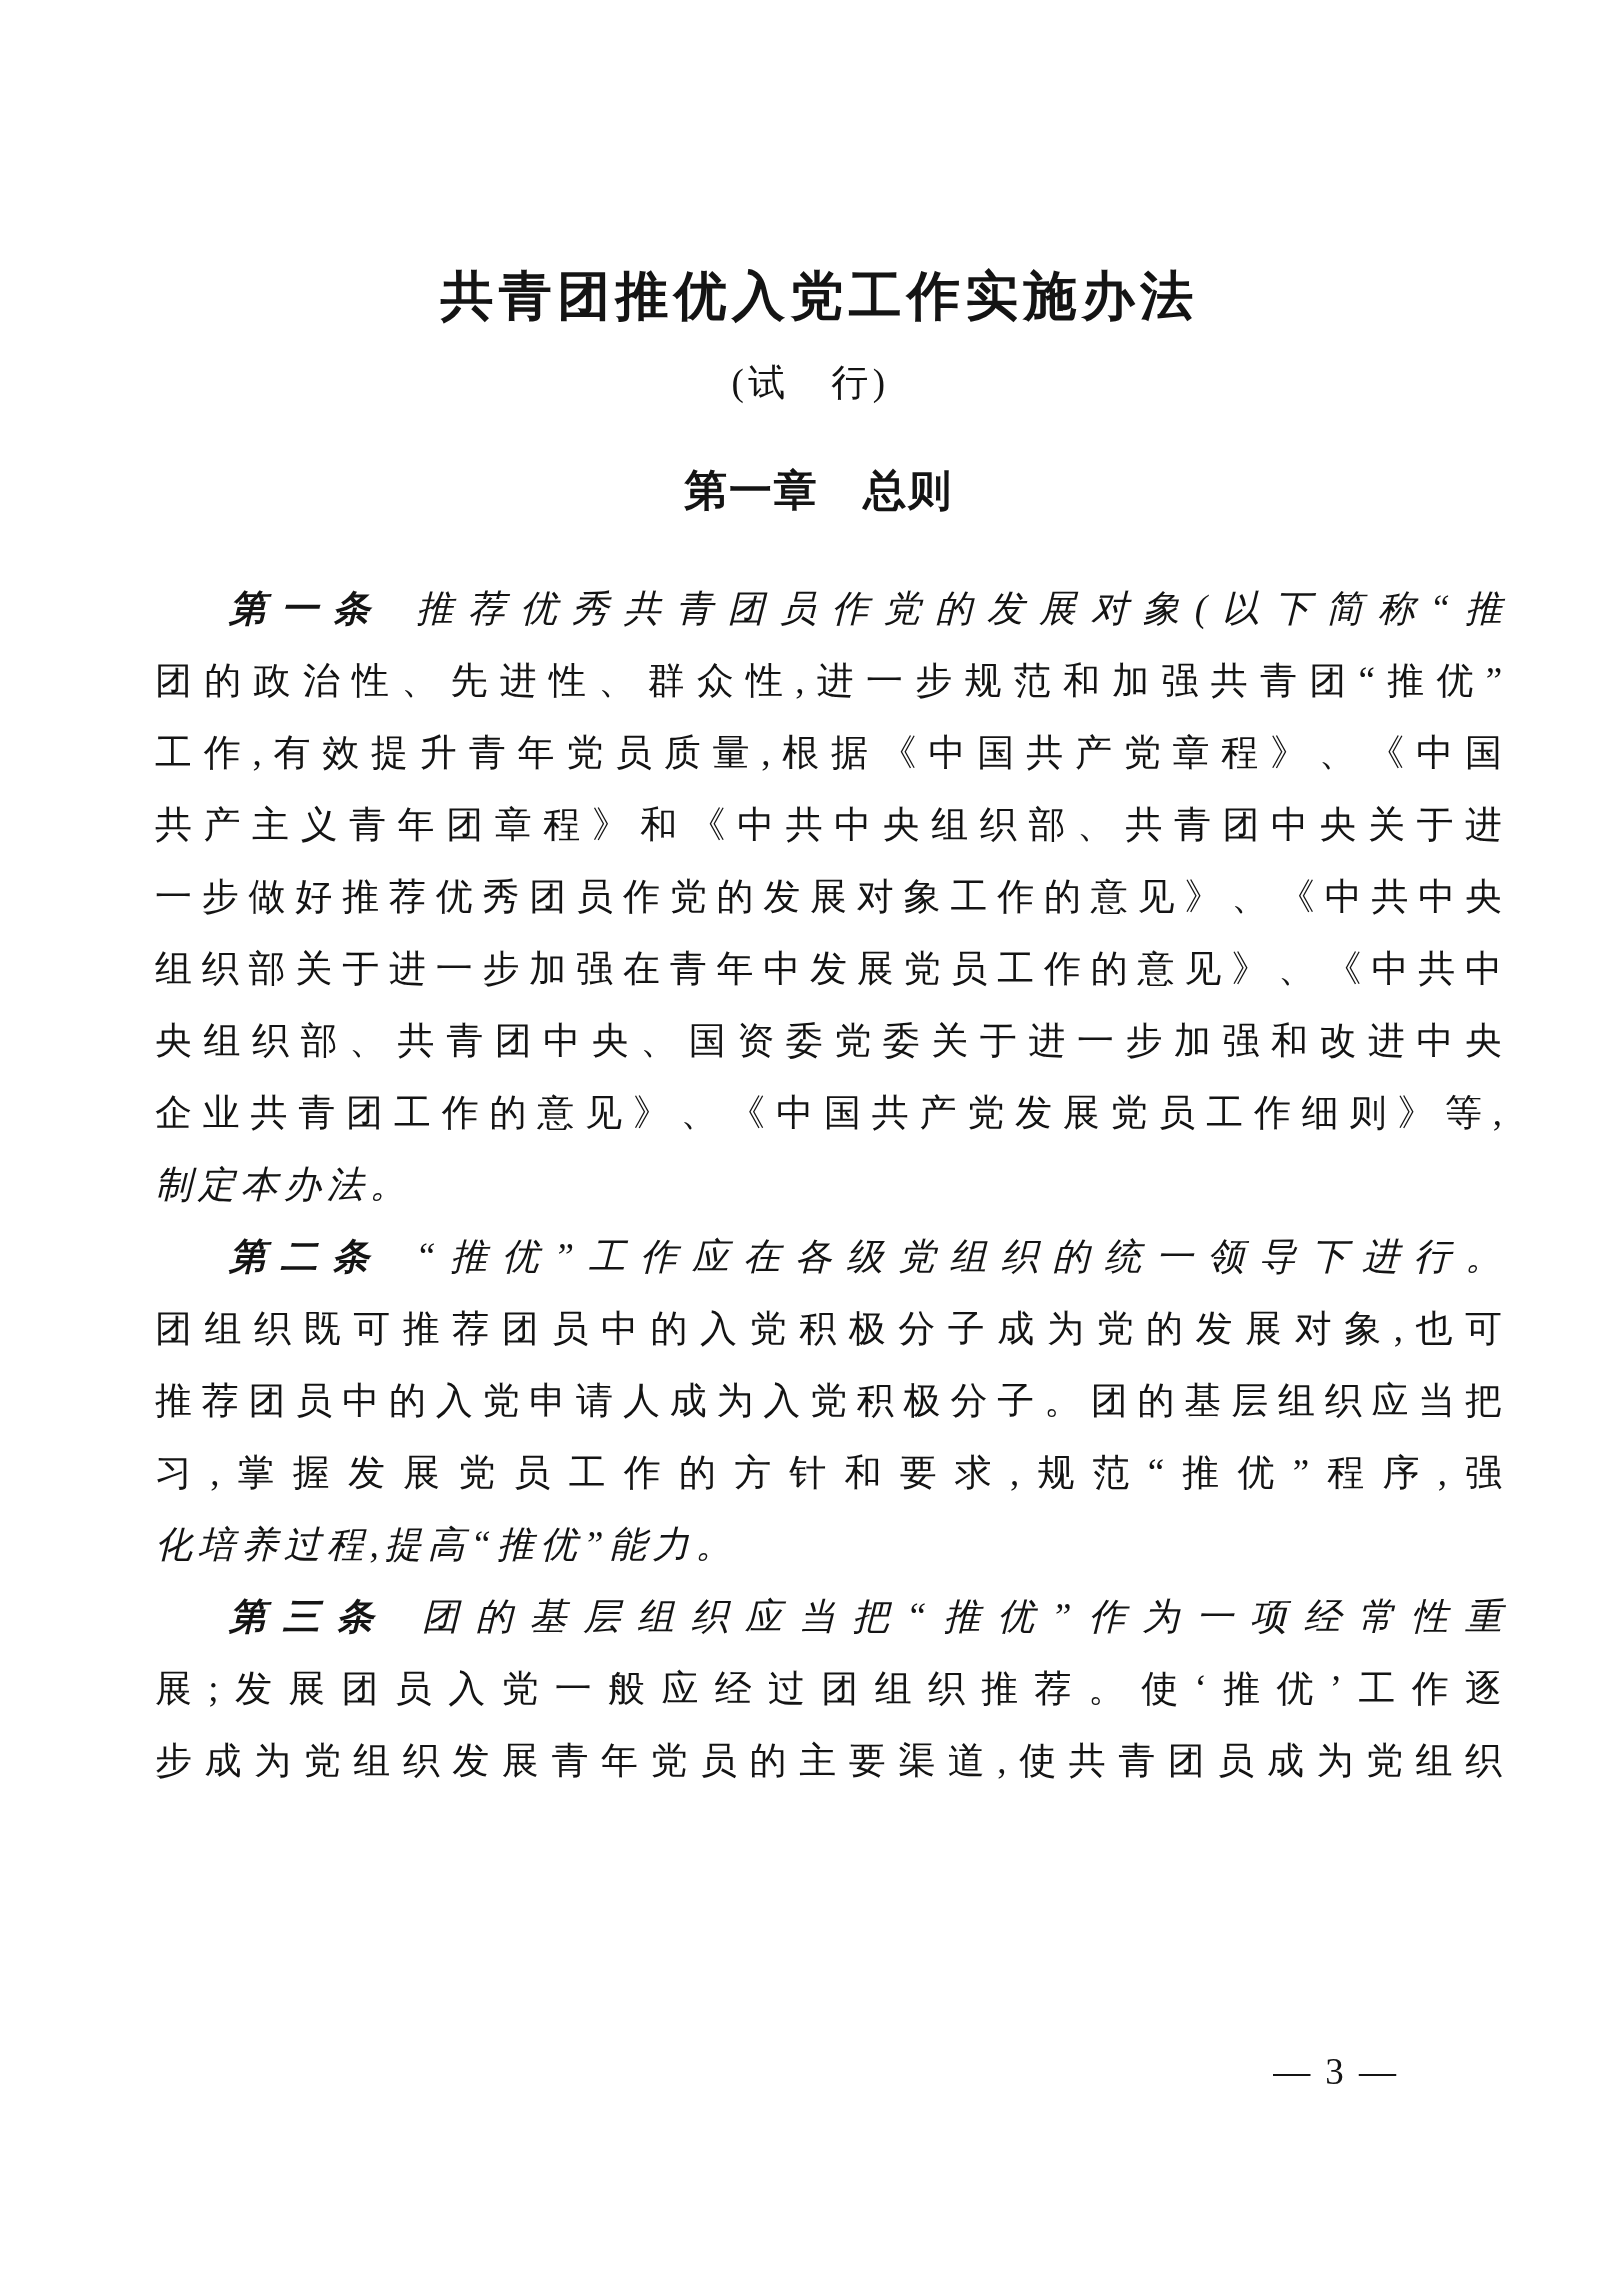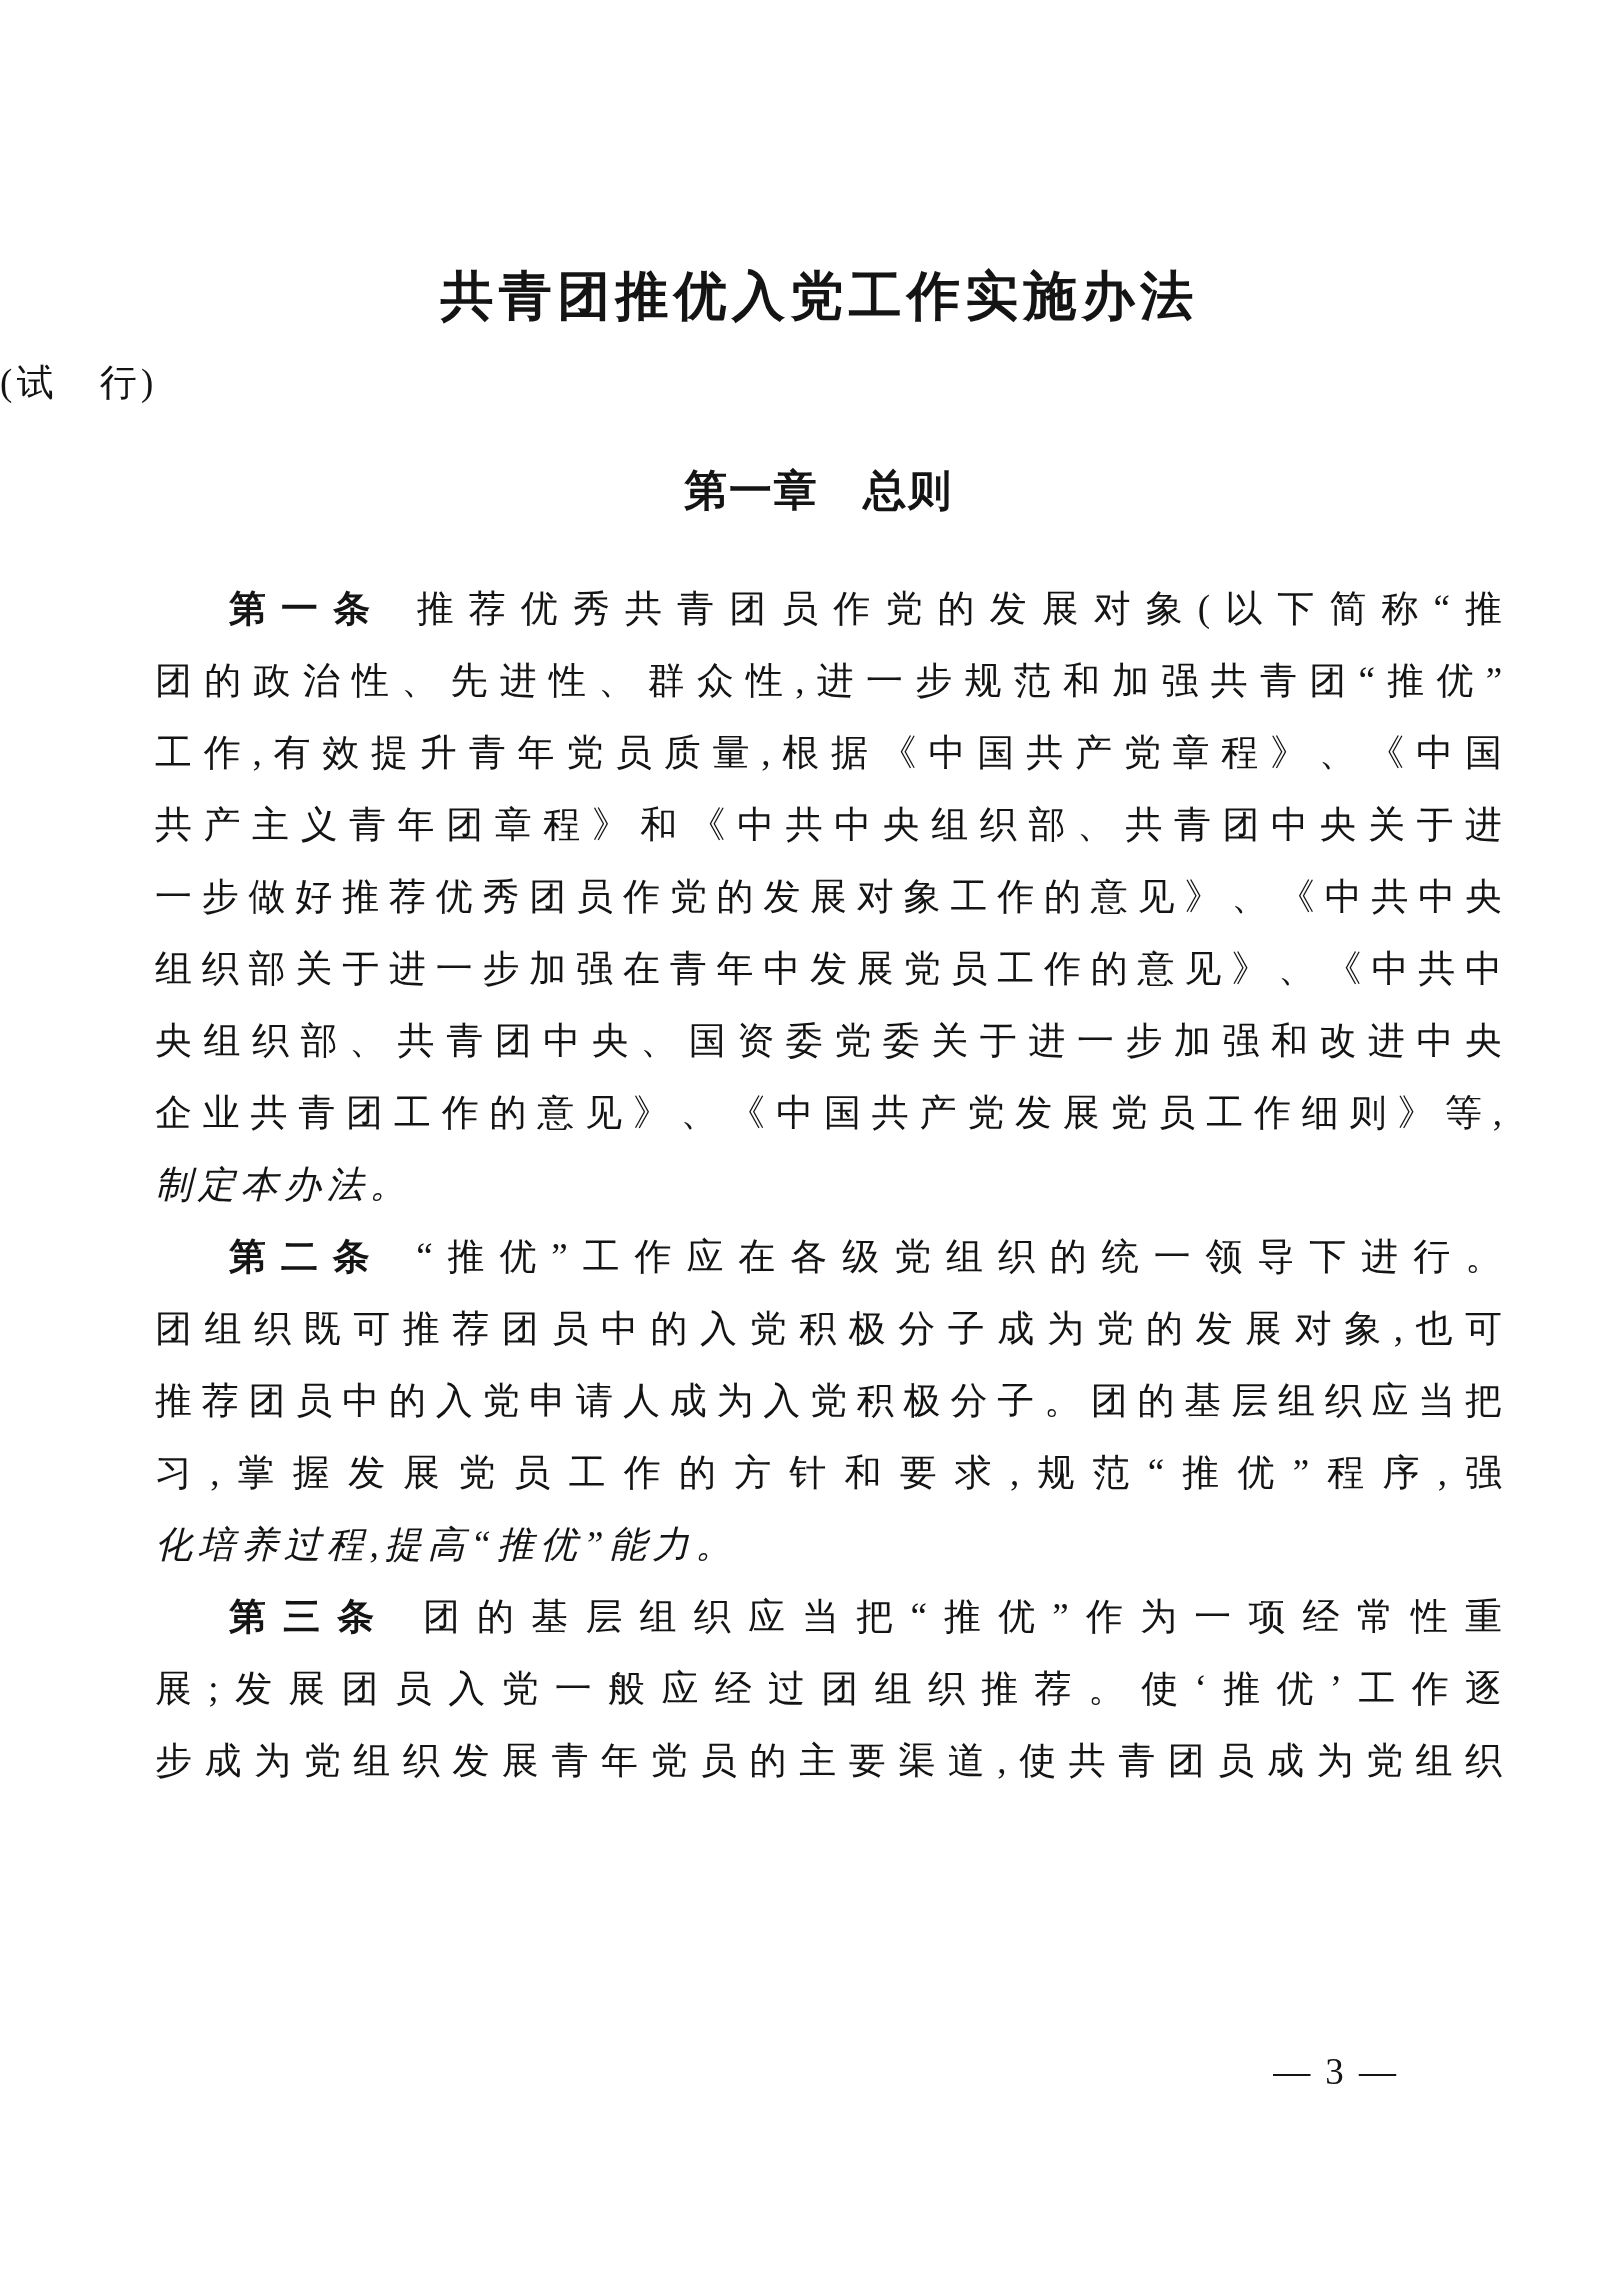--- a/index.html
+++ b/index.html
@@ -18,21 +18,21 @@
     text-align: center;
     font-size: 53px;
     font-weight: 700;
     letter-spacing: 0.10em;
     line-height: 1.25;
     white-space: nowrap;
   }
   .doc-subtitle {
     position: absolute;
     left: 0; right: 0; top: 361px;
-    text-align: left;
+    text-align: center;
     font-size: 37px;
     letter-spacing: 0.12em;
     line-height: 1.2;
     white-space: nowrap;
   }
   .chapter {
     position: absolute;
     left: 16px; right: 0; top: 465px;
     text-align: center;
     font-size: 43px;
@@ -56,20 +56,21 @@
     text-align-last: justify;
     text-justify: inter-character;
     white-space: nowrap;
   }
   .line.plain {
     text-align-last: left;
     font-style: italic;
   }
   .line.first {
     text-indent: 2em;
+    font-style: italic;
   }
   .article-label {
     font-weight: 700;
     font-family: "Liberation Sans", "DejaVu Sans", sans-serif;
     margin-right: 0.85em;
   }
   .page-footer {
     position: absolute;
     top: 2050px;
     right: 222px;

